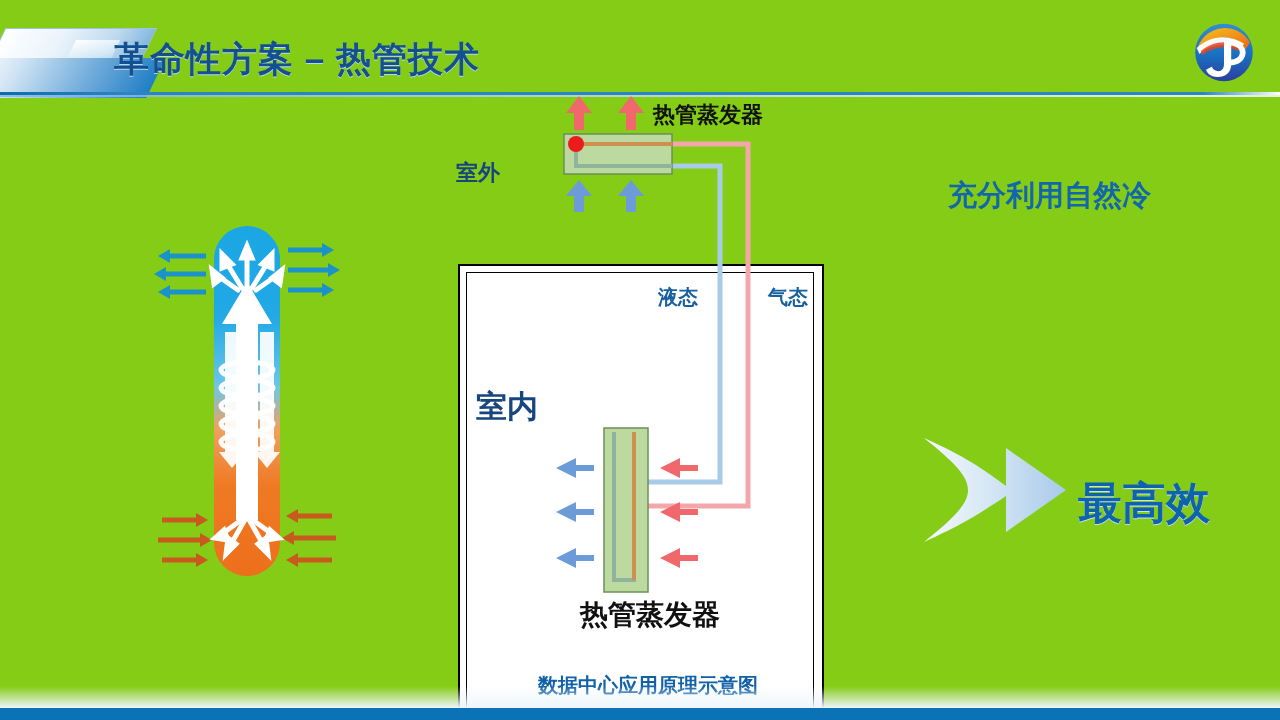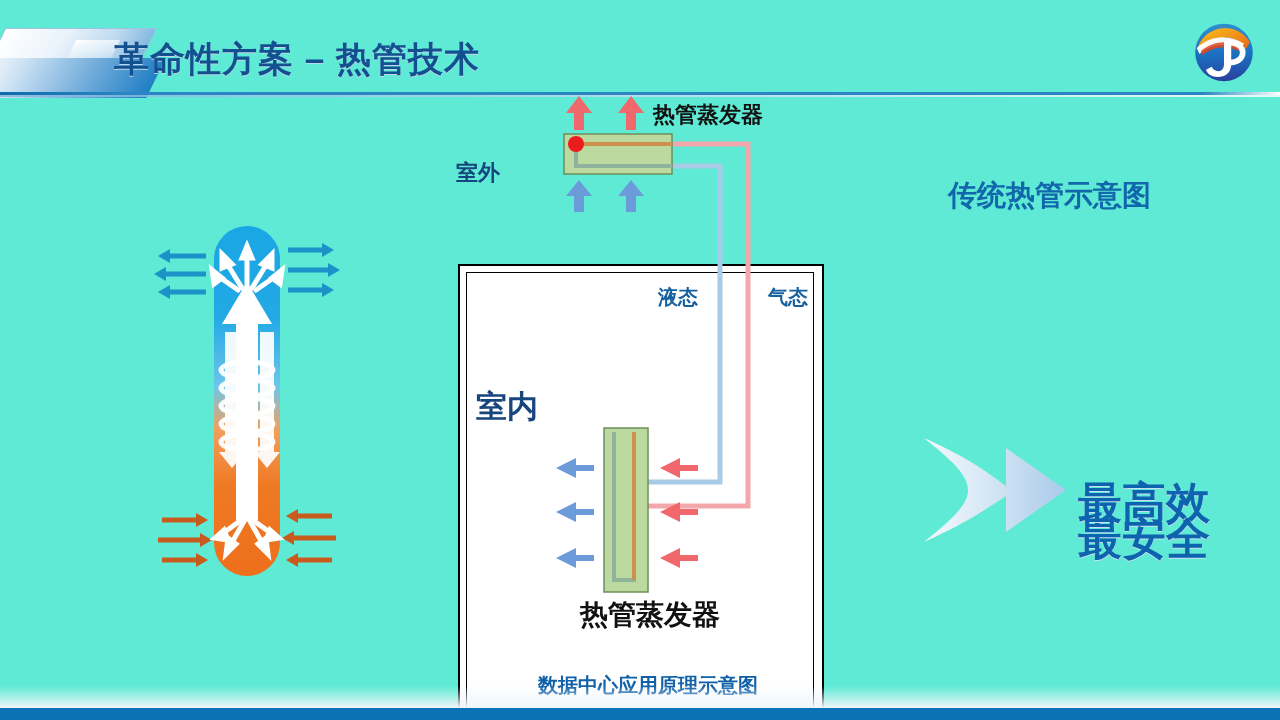--- a/index.html
+++ b/index.html
@@ -2,21 +2,21 @@
 <html><head>
 <meta charset="utf-8">
 <style>
   html,body{margin:0;padding:0;}
   body{
     width:1280px;height:720px;
     font-family:"Liberation Sans","DejaVu Sans",sans-serif;
     background:#ffffff;
     overflow:hidden;
   }
-  #slide{position:relative;width:1280px;height:720px;background:#5eead4;overflow:hidden;}
+  #slide{position:relative;width:1280px;height:720px;background:#84cc16;overflow:hidden;}
 
   
   .hdr-shape{position:absolute;}
   #hdr-para-back{
     left:-6px;top:28px;width:150px;height:44px;
     background:linear-gradient(95deg,#ffffff 0%,#eaf3fb 40%,#bdd9ef 75%,#7fb5de 100%);
     transform:skewX(-26deg);
     border:1px solid #9cc3e2;
   }
   #hdr-para-front{
@@ -274,33 +274,32 @@
     <div class="cd-label" id="lbl-condenser">热管蒸发器</div>
     <div class="cd-label" id="lbl-outdoor">室外</div>
     <div class="cd-label" id="lbl-indoor">室内</div>
     <div class="cd-label" id="lbl-liquid">液态</div>
     <div class="cd-label" id="lbl-gas">气态</div>
     <div class="cd-label" id="lbl-evaporator">热管蒸发器</div>
   </div>
 
   <div id="center-caption">数据中心应用原理示意图</div>
 
-  <div class="bullet" id="bullet-1">传统热管示意图</div>
+  <div class="bullet" id="bullet-1">充分利用自然冷</div>
 
   <div id="arrow-big">
     <svg viewBox="0 0 150 120" width="150" height="120">
       <defs>
         <linearGradient id="arrGrad" x1="0" y1="0" x2="1" y2="0">
           <stop offset="0%" stop-color="#f4f9fd"></stop>
           <stop offset="45%" stop-color="#d6e7f5"></stop>
           <stop offset="100%" stop-color="#a9caea"></stop>
         </linearGradient>
       </defs>
       <path d="M4 8 C44 26 62 38 86 56 L86 18 L146 60 L86 102 L86 66 C62 82 44 94 4 112 C34 88 48 74 48 60 C48 46 34 32 4 8 Z" fill="url(#arrGrad)"></path>
     </svg>
   </div>
 
   <div class="conclusion" id="concl-1">最高效</div>
-  <div class="conclusion" id="concl-2">最安全</div>
 
   <div id="bottom-glow"></div>
   <div id="bottom-bar"></div>
 </div>
 
 </body></html>

